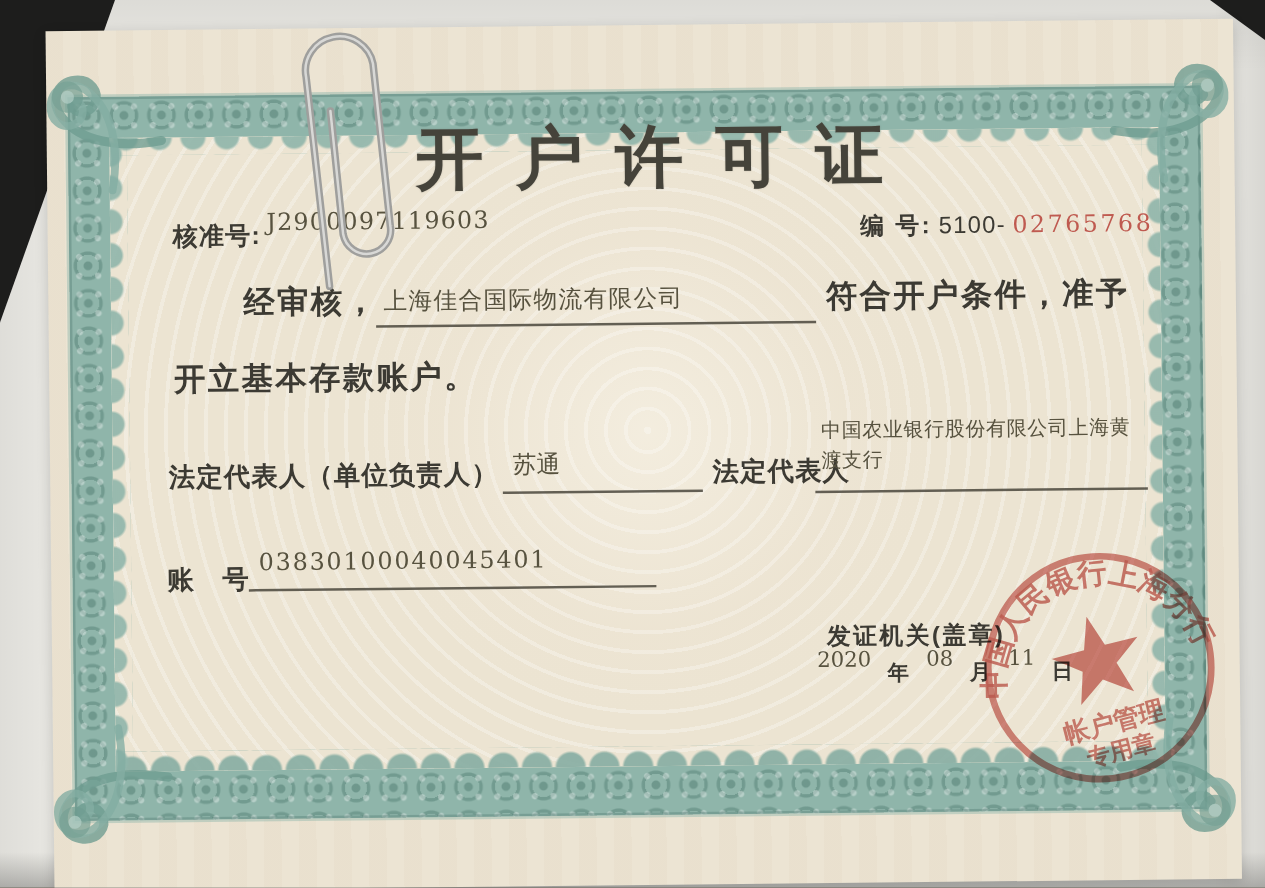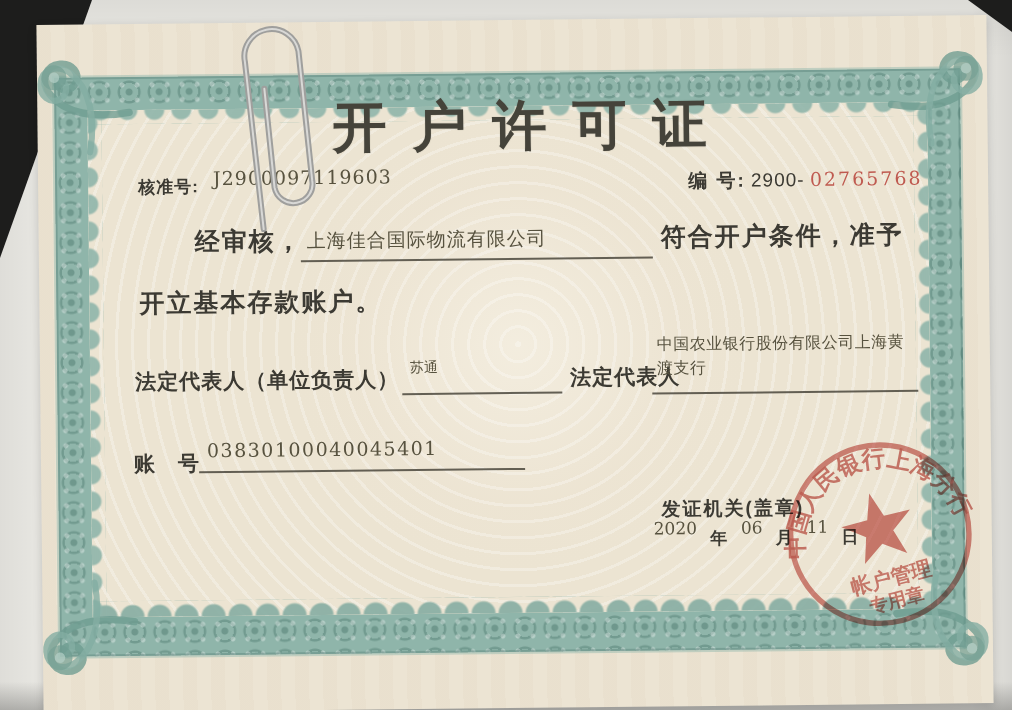--- a/index.html
+++ b/index.html
@@ -125,52 +125,52 @@
     </svg>
   <svg class="corner c-bl">
       <use href="#flourish"></use>
     </svg>
   <svg class="corner c-br">
       <use href="#flourish"></use>
     </svg>
 
   <div class="txt title">开户许可证</div>
 
-  <span class="txt bold" style="left:100px;top:152px;font-size:17px;letter-spacing:1px;">核准号:</span>
+  <span class="txt bold" style="left:100px;top:152px;font-size:20px;letter-spacing:1px;">核准号:</span>
   <span class="txt serif val" style="left:175px;top:144px;font-size:19px;letter-spacing:1px;">J2900097119603</span>
 
   <span class="txt" style="left:650px;top:150px;font-size:19px;">
     <span class="bold" style="letter-spacing:2px;text-align:right;">编 号:</span>
-    <span style="letter-spacing:1px;">2900-</span>
+    <span style="letter-spacing:1px;">5100-</span>
     <span class="serif red" style="letter-spacing:2px;">02765768</span>
   </span>
 
   <span class="txt bold lbl-lg" style="left:156px;top:202px;">经审核，</span>
   <span class="txt serif val" style="left:268px;top:206px;font-size:19px;letter-spacing:1px;">上海佳合国际物流有限公司</span>
   <span class="u" style="left:262px;top:238px;width:352px;"></span>
   <span class="txt bold lbl-lg" style="left:622px;top:202px;">符合开户条件，准予</span>
   <span class="txt bold lbl-lg" style="left:100px;top:263px;">开立基本存款账户。</span>
 
   <span class="txt bold lbl-md" style="left:95px;top:344px;">法定代表人（单位负责人）</span>
-  <span class="txt serif val" style="left:370px;top:338px;font-size:14px;">苏通</span>
+  <span class="txt serif val" style="left:370px;top:338px;font-size:19px;">苏通</span>
   <span class="u" style="left:362px;top:372px;width:160px;"></span>
 
   <span class="txt bold lbl-md" style="left:530px;top:344px;">法定代表人</span>
   <span class="txt serif val bank-val" style="left:617px;top:314px;font-size:16px;">中国农业银行股份有限公司上海黄渡支行</span>
   <span class="u" style="left:612px;top:374px;width:266px;"></span>
 
   <span class="txt bold lbl-md" style="left:93px;top:426px;">账　号</span>
   <span class="txt serif val" style="left:166px;top:416px;font-size:19px;letter-spacing:1.5px;">03830100040045401</span>
   <span class="u" style="left:158px;top:448px;width:326px;"></span>
 
   <span class="txt bold" style="left:620px;top:478px;font-size:19px;letter-spacing:2px;">发证机关(盖章)</span>
   <div class="txt date-row" style="left:612px;top:500px;">
     <span class="serif val">2020</span>
     <span class="cjk">年</span>
-    <span class="serif val">06</span>
+    <span class="serif val">08</span>
     <span class="cjk">月</span>
     <span class="serif val">11</span>
     <span class="cjk">日</span>
   </div>
 
   <svg class="stamp" viewBox="0 0 200 200">
     <circle cx="100" cy="100" r="91" fill="none" stroke="#c4544c" stroke-width="5.5" opacity=".75"></circle>
     <path id="arcPath" d="M 21,130 A 81,81 0 1 1 179,130" fill="none"></path>
     <text font-size="24" font-weight="bold" fill="#c4544c" opacity=".82" font-family="'Liberation Sans',sans-serif">
       <textPath href="#arcPath" startOffset="50%" text-anchor="middle">中国人民银行上海分行</textPath>

